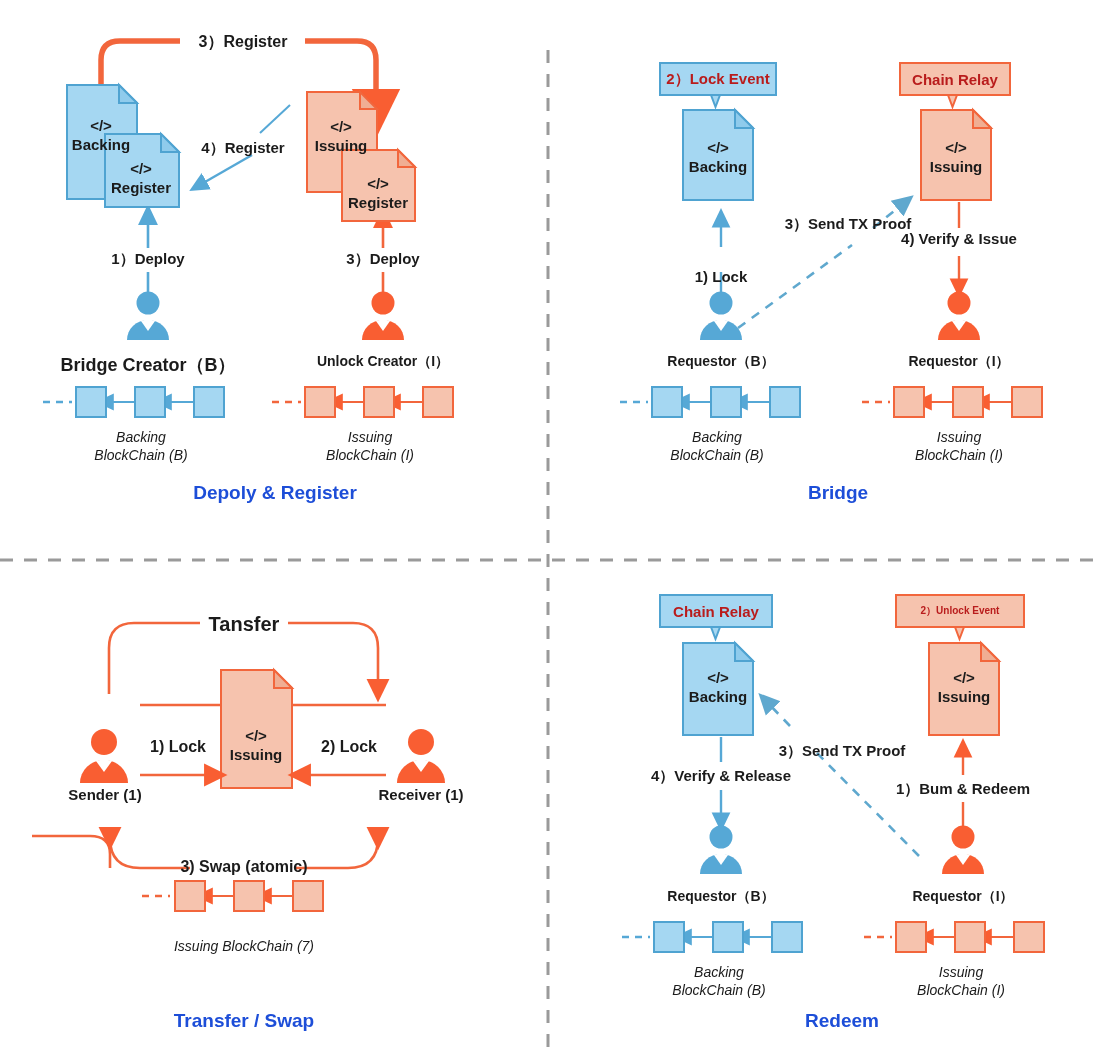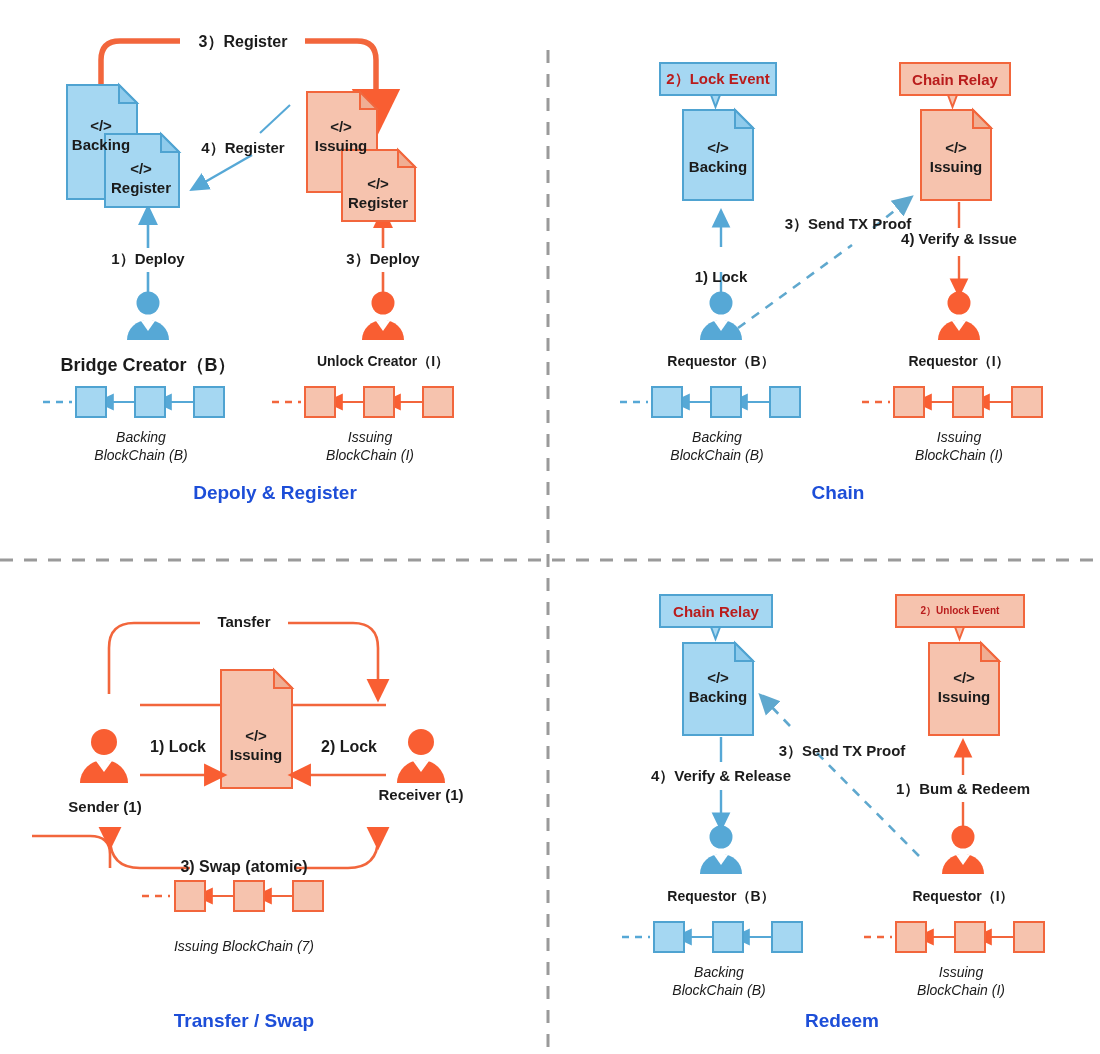--- a/index.html
+++ b/index.html
@@ -310,31 +310,31 @@
 <div class="lbl c" style="left:721px;top:353px;font-size:14px;">Requestor（B）</div>
 <div class="lbl c" style="left:959px;top:353px;font-size:14px;">Requestor（I）</div>
 <div class="chain-cap" style="left:717px;top:428px;font-size:14px;">
   <span>Backing</span><br>
   <span>BlockChain (B)</span>
 </div>
 <div class="chain-cap" style="left:959px;top:428px;font-size:14px;">
   <span>Issuing</span><br>
   <span>BlockChain (I)</span>
 </div>
-<div class="panel-title" style="left:838px;top:482px;">Chain</div>
-
-<div class="lbl c" style="left:244px;top:613px;font-size:15px;">Tansfer</div>
+<div class="panel-title" style="left:838px;top:482px;">Bridge</div>
+
+<div class="lbl c" style="left:244px;top:613px;font-size:20px;">Tansfer</div>
 <div class="doc-txt" style="left:256px;top:727px;font-size:15px;">
   <span>&lt;/&gt;</span><br>
   <span>Issuing</span>
 </div>
 <div class="lbl c" style="left:178px;top:738px;font-size:16px;">1) Lock</div>
 <div class="lbl c" style="left:349px;top:738px;font-size:16px;">2) Lock</div>
 <div class="lbl c" style="left:244px;top:858px;font-size:16px;">3) Swap (atomic)</div>
-<div class="lbl c" style="left:105px;top:786px;font-size:15px;margin-top:12px;">Sender (1)</div>
+<div class="lbl c" style="left:105px;top:786px;font-size:15px;">Sender (1)</div>
 <div class="lbl c" style="left:421px;top:786px;font-size:15px;">Receiver (1)</div>
 <div class="chain-cap" style="left:244px;top:937px;font-size:14px;">
   <span>Issuing BlockChain (7)</span>
 </div>
 <div class="panel-title" style="left:244px;top:1010px;">Transfer / Swap</div>
 
 <div class="callout-txt" style="left:716px;top:611px;font-size:15px;">Chain Relay</div>
 <div class="callout-txt" style="left:960px;top:611px;font-size:10px;">2）Unlock Event</div>
 <div class="doc-txt" style="left:718px;top:669px;font-size:15px;">
   <span>&lt;/&gt;</span><br>

